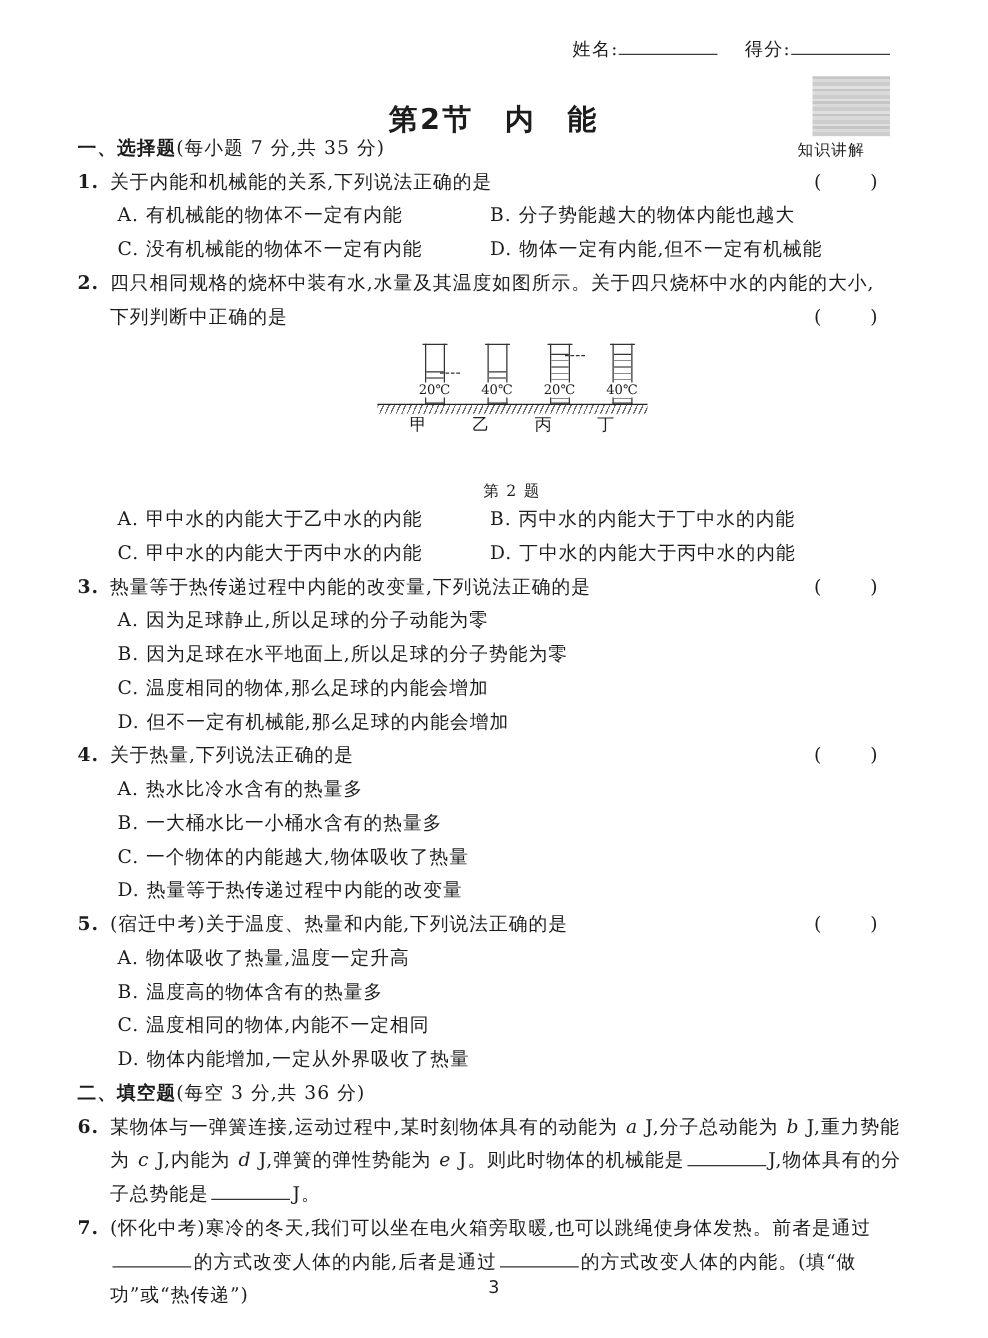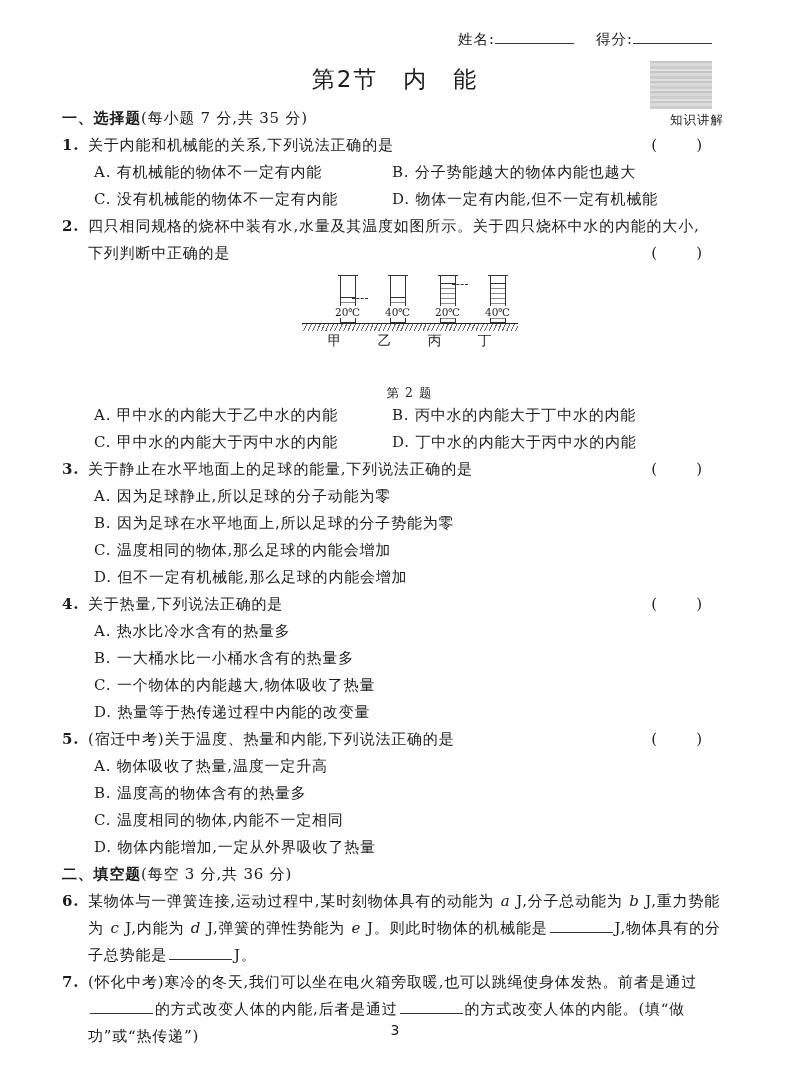--- a/index.html
+++ b/index.html
@@ -6,29 +6,29 @@
   .page{
     position:relative;width:790px;height:1070px;background:#fff;
     font-family:"DejaVu Serif",serif;color:#1c1c1c;overflow:hidden;
   }
   
   .top-fields{position:absolute;top:30px;left:458px;display:flex;gap:22px;font-size:14.5px;letter-spacing:1px;}
   .field{white-space:nowrap;}
   .h-blank{display:inline-block;width:79px;height:13px;border-bottom:1.3px solid #3a3a3a;vertical-align:baseline;}
   
   .doc-title{
-    position:absolute;top:64px;left:0;width:100%;text-align:center;
-    font-size:23px;font-weight:normal;font-family:"DejaVu Sans",sans-serif;letter-spacing:2px;
+    position:absolute;top:80px;left:0;width:100%;text-align:center;
+    font-size:23px;font-weight:bold;font-family:"DejaVu Sans",sans-serif;letter-spacing:2px;
   }
   
   .qr-box{
     position:absolute;top:61px;left:650px;width:62px;height:48px;
     background:repeating-linear-gradient(180deg,#c6c6c6 0 2px,#dadada 2px 5px,#cdcdcd 5px 8px,#e0e0e0 8px 10px);
   }
-  .qr-label{position:absolute;top:112px;left:638px;width:86px;text-align:right;font-size:12.5px;letter-spacing:1px;}
+  .qr-label{position:absolute;top:112px;left:638px;width:86px;text-align:left;font-size:12.5px;letter-spacing:1px;}
   
   .content{position:absolute;top:105px;left:62px;width:669px;font-size:15px;line-height:27px;letter-spacing:0.8px;}
   .sec-heading{font-weight:bold;font-family:"DejaVu Sans",sans-serif;}
   .sec-note{font-weight:normal;font-family:"DejaVu Serif",serif;}
   .q{display:flex;align-items:flex-start;}
   .qnum{width:26px;flex:none;font-weight:bold;}
   .qbody{flex:1;min-width:0;}
   .bracket{float:right;padding-right:26px;letter-spacing:3px;white-space:nowrap;}
   .opts{margin-left:6px;}
   .optrow{display:flex;}
@@ -160,21 +160,21 @@
             <div class="opt">D. 丁中水的内能大于丙中水的内能</div>
           </div>
         </div>
       </div>
     </div>
 
     <div class="q">
       <div class="qnum">3.</div>
       <div class="qbody">
         <div>
-          <span class="bracket">(　　)</span><span>关于静止在水平地面上的足球的能量,下列说法正确的是</span>
+          <span class="bracket">(　　)</span><span>热量等于热传递过程中内能的改变量,下列说法正确的是</span>
         </div>
         <div class="opts">
           <div class="opt">A. 因为足球静止,所以足球的分子动能为零</div>
           <div class="opt">B. 因为足球在水平地面上,所以足球的分子势能为零</div>
           <div class="opt">C. 温度相同的物体,那么足球的内能会增加</div>
           <div class="opt">D. 但不一定有机械能,那么足球的内能会增加</div>
         </div>
       </div>
     </div>
 

